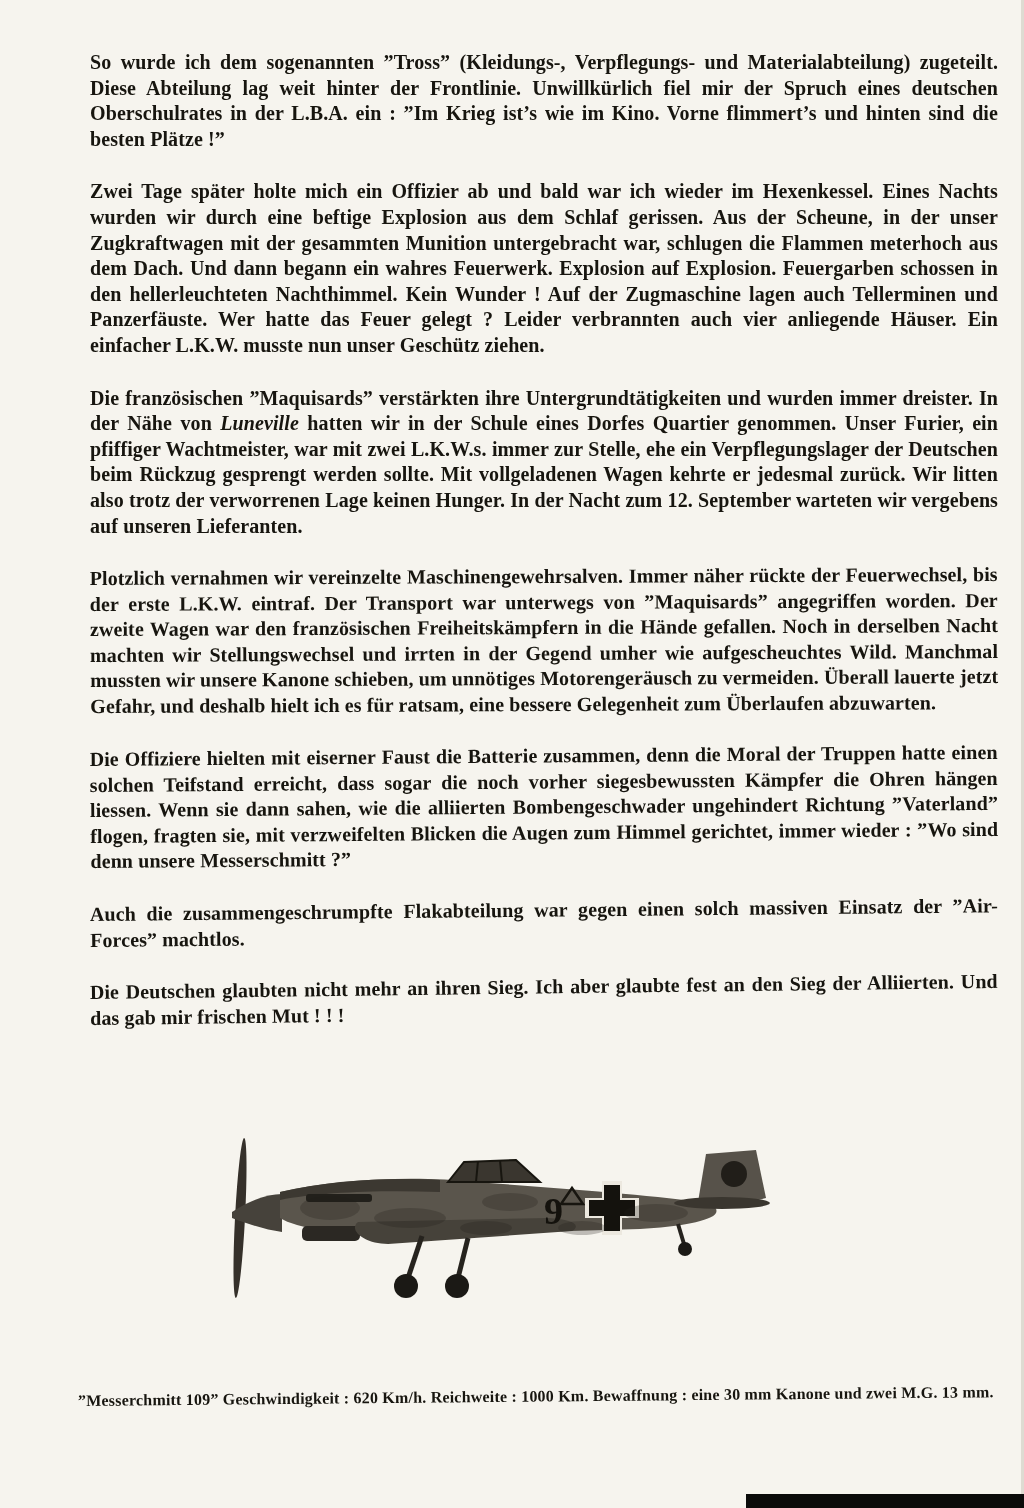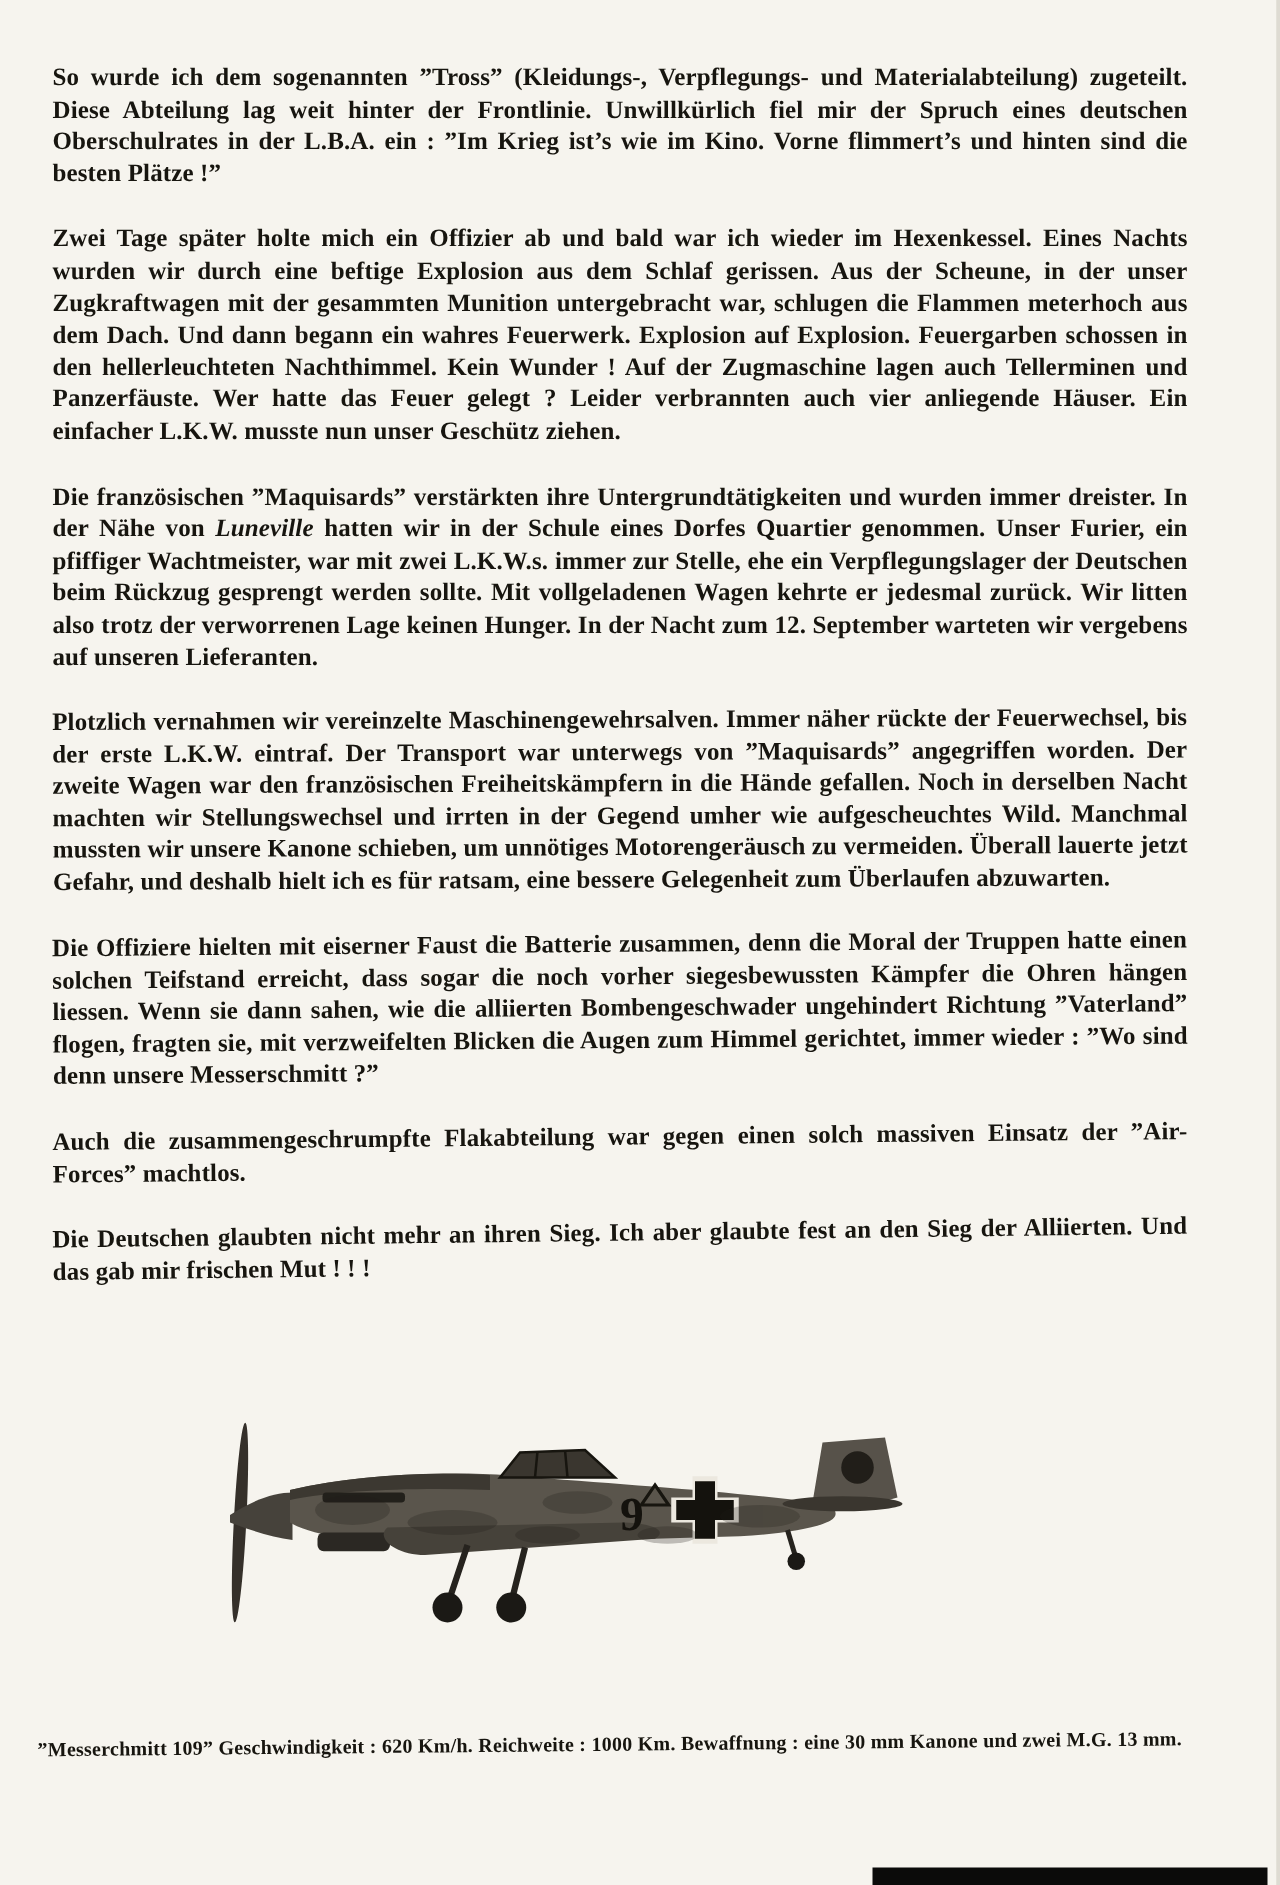--- a/index.html
+++ b/index.html
@@ -10,20 +10,21 @@
     background: #f6f4ee;
     position: relative;
     overflow: hidden;
     font-family: "Liberation Serif", "DejaVu Serif", serif;
     color: #17150f;
   }
   .page {
     position: absolute;
     inset: 0;
     border-right: 3px solid #dedbd2;
+    margin-left: 48px;
   }
   .text-block {
     position: absolute;
     top: 50px;
     left: 42px;
     width: 908px;
   }
   .text-block p {
     font-size: 20px;
     line-height: 25.6px;

